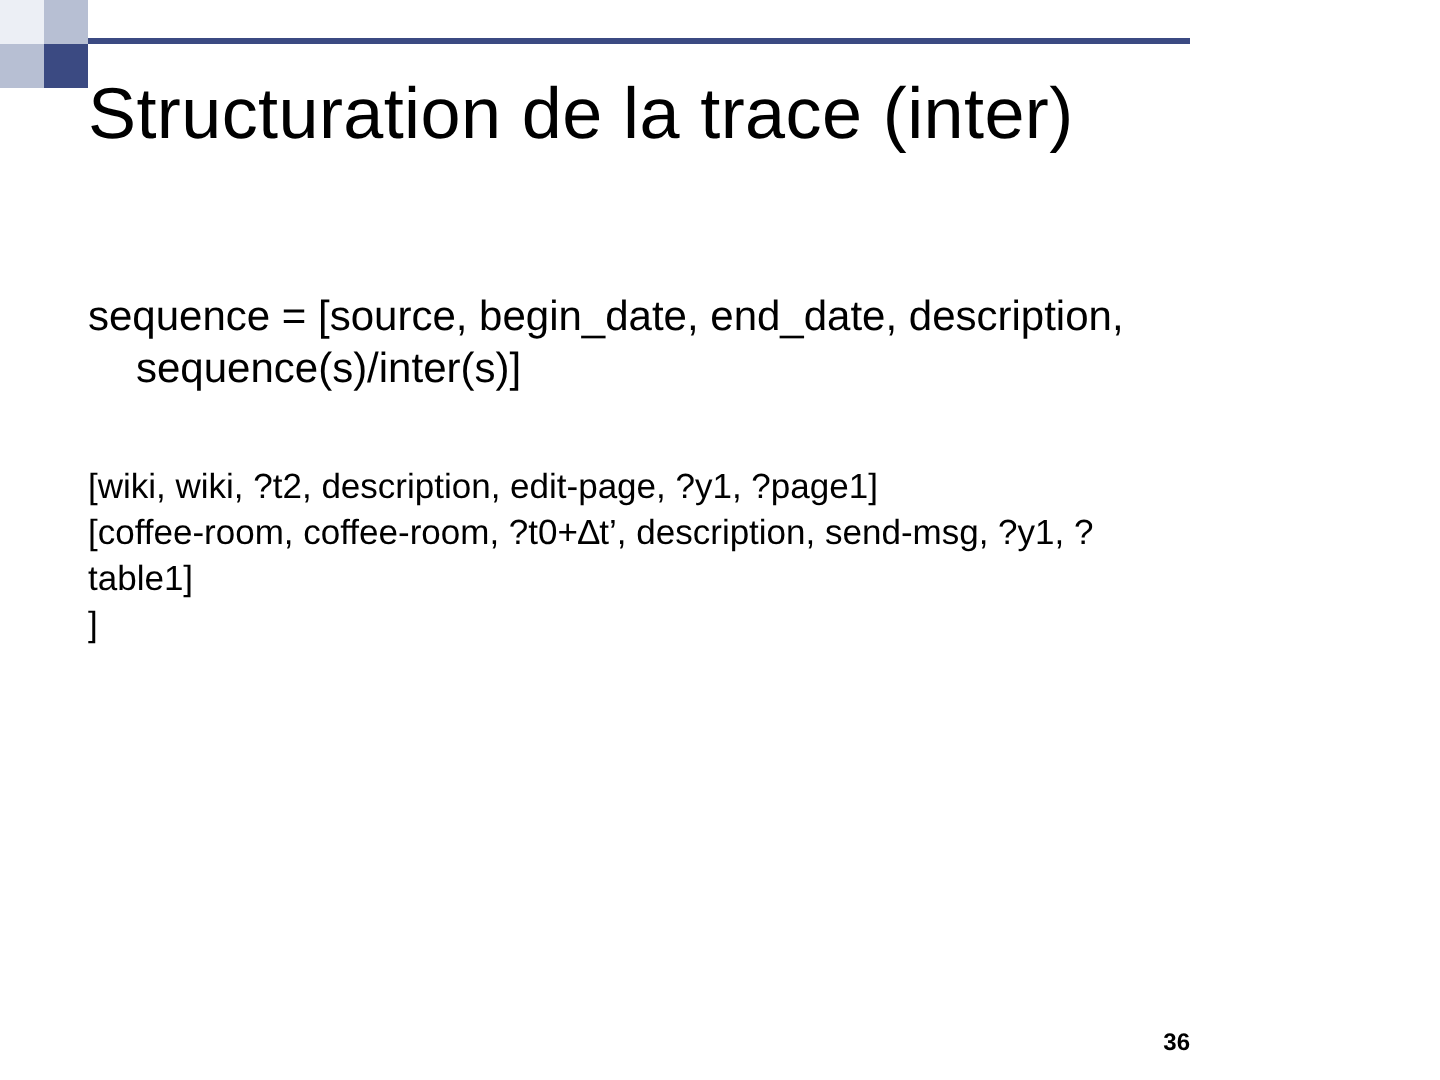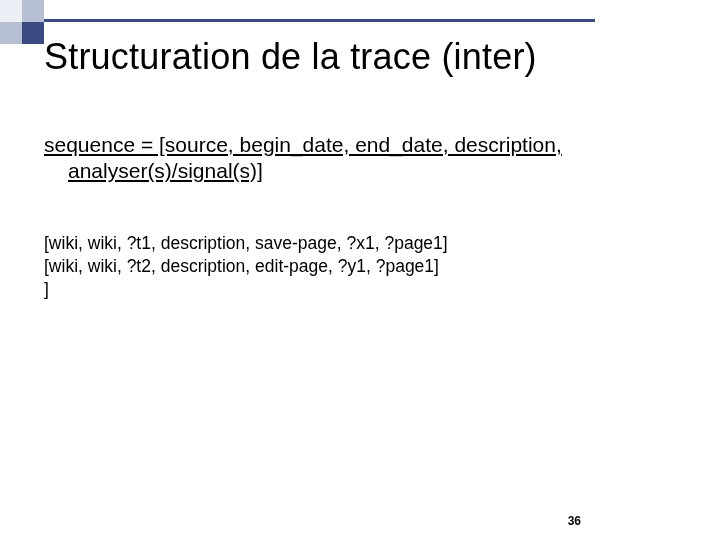--- a/index.html
+++ b/index.html
@@ -6,44 +6,44 @@
   html, body { width: 720px; height: 540px; background: #fff; font-family: Arial, Helvetica, sans-serif; color: #000; overflow: hidden; }
   .slide { position: relative; width: 595px; height: 540px; padding-left: 22px; }
   .corner { position: absolute; left: 0; top: 0; width: 44px; height: 44px; }
   .corner .sq { position: absolute; background: #d9dde7; }
   .corner .s1 { left: 0; top: 0; width: 22px; height: 22px; background: #eceff5; }
   .corner .s2 { left: 22px; top: 0; width: 22px; height: 22px; background: #b7bfd3; }
   .corner .s3 { left: 0; top: 22px; width: 22px; height: 22px; background: #b7bfd3; }
   .corner .s4 { left: 22px; top: 22px; width: 22px; height: 22px; background: #3b4a82; }
   .hrule { position: absolute; left: 44px; right: 0; top: 19px; height: 3px; background: #3b4a82; }
   .title { position: absolute; left: 44px; top: 36px; font-size: 36px; font-weight: 400; letter-spacing: 0.2px; }
-  .block1 { position: absolute; left: 44px; top: 132px; font-size: 21px; line-height: 1.25; text-decoration: underline; }
+  .block1 { position: absolute; left: 44px; top: 146px; font-size: 21px; line-height: 1.25; }
   .block1 .line2 { padding-left: 24px; }
   .block2 { position: absolute; left: 44px; top: 232px; font-size: 17.5px; line-height: 1.32; }
-  .pagenum { position: absolute; right: 14px; bottom: 12px; font-size: 12px; font-weight: 700; }
+  .pagenum { position: absolute; right: 0; bottom: 12px; font-size: 12px; font-weight: 700; }
 </style>
 </head>
 <body>
 
 <div class="slide">
   <div class="corner">
     <div class="sq s1"></div>
     <div class="sq s2"></div>
     <div class="sq s3"></div>
     <div class="sq s4"></div>
   </div>
   <div class="hrule"></div>
 
   <div class="title">Structuration de la trace (inter)</div>
 
   <div class="block1">
     <div>sequence = [source, begin_date, end_date, description,</div>
-    <div class="line2">analyser(s)/signal(s)]</div>
+    <div class="line2">sequence(s)/inter(s)]</div>
   </div>
 
   <div class="block2">
-    <div>[wiki, wiki, ?t1, description, save-page, ?x1, ?page1]</div>
     <div>[wiki, wiki, ?t2, description, edit-page, ?y1, ?page1]</div>
+    <div>[coffee-room, coffee-room, ?t0+∆t’, description, send-msg, ?y1, ?table1]</div>
     <div>]</div>
   </div>
 
   <div class="pagenum">36</div>
 </div>
 
 </body></html>

